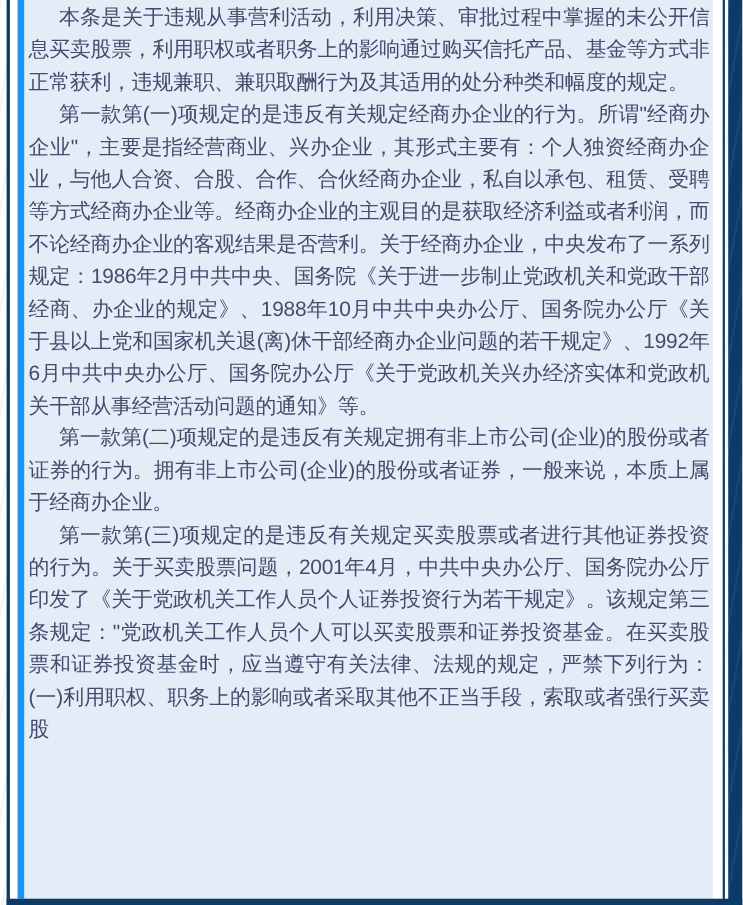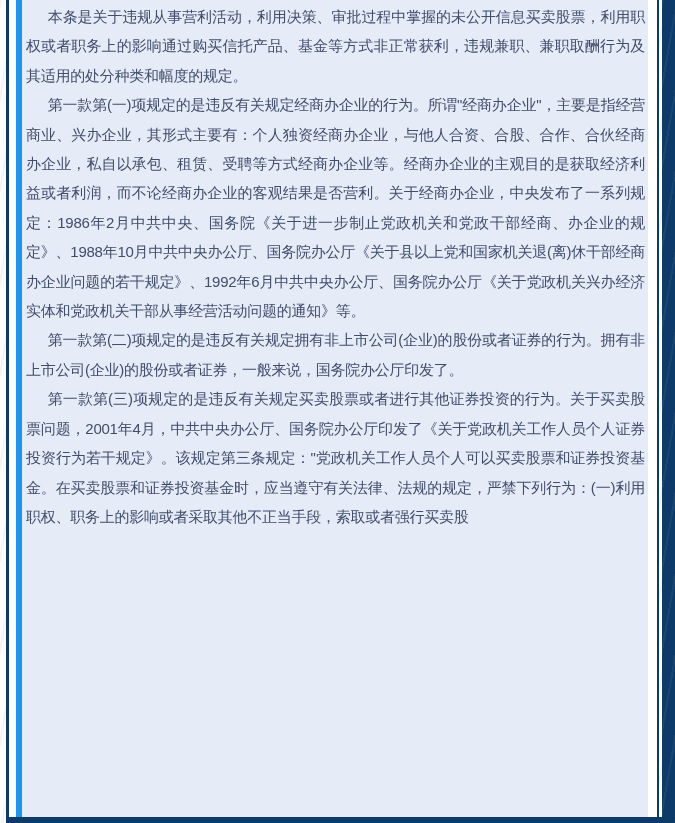--- a/index.html
+++ b/index.html
@@ -64,38 +64,38 @@
     width: 632px; height: 817px;
     box-sizing: border-box;
     background: #e6ebf8;
     border-left: 6px solid #1b95f1;
     padding: 2px 3px 0 4px;
     overflow: hidden;
   }
   .quote-block p {
     margin: 0;
     padding: 0;
-    font-size: 15px;
+    font-size: 19px;
     line-height: 29.4px;
     letter-spacing: -0.25px;
     color: #404d6b;
     text-indent: 1.45em;
     text-align: justify;
     word-break: break-all;
   }
 </style>
 </head>
 <body>
 
 <div class="paper"></div>
 
 <div class="frame-line-left"></div>
 <div class="frame-line-right"></div>
 
 <div class="quote-block">
   <p>本条是关于违规从事营利活动，利用决策、审批过程中掌握的未公开信息买卖股票，利用职权或者职务上的影响通过购买信托产品、基金等方式非正常获利，违规兼职、兼职取酬行为及其适用的处分种类和幅度的规定。</p>
   <p>第一款第(一)项规定的是违反有关规定经商办企业的行为。所谓"经商办企业"，主要是指经营商业、兴办企业，其形式主要有：个人独资经商办企业，与他人合资、合股、合作、合伙经商办企业，私自以承包、租赁、受聘等方式经商办企业等。经商办企业的主观目的是获取经济利益或者利润，而不论经商办企业的客观结果是否营利。关于经商办企业，中央发布了一系列规定：1986年2月中共中央、国务院《关于进一步制止党政机关和党政干部经商、办企业的规定》、1988年10月中共中央办公厅、国务院办公厅《关于县以上党和国家机关退(离)休干部经商办企业问题的若干规定》、1992年6月中共中央办公厅、国务院办公厅《关于党政机关兴办经济实体和党政机关干部从事经营活动问题的通知》等。</p>
-  <p>第一款第(二)项规定的是违反有关规定拥有非上市公司(企业)的股份或者证券的行为。拥有非上市公司(企业)的股份或者证券，一般来说，国务院办公厅印发了。</p>
+  <p>第一款第(二)项规定的是违反有关规定拥有非上市公司(企业)的股份或者证券的行为。拥有非上市公司(企业)的股份或者证券，一般来说，本质上属于经商办企业。</p>
   <p>第一款第(三)项规定的是违反有关规定买卖股票或者进行其他证券投资的行为。关于买卖股票问题，2001年4月，中共中央办公厅、国务院办公厅印发了《关于党政机关工作人员个人证券投资行为若干规定》。该规定第三条规定："党政机关工作人员个人可以买卖股票和证券投资基金。在买卖股票和证券投资基金时，应当遵守有关法律、法规的规定，严禁下列行为：(一)利用职权、职务上的影响或者采取其他不正当手段，索取或者强行买卖股</p>
 </div>
 
 <div class="scrollbar-v"></div>
 <div class="scrollbar-h"></div>
 
 </body></html>

